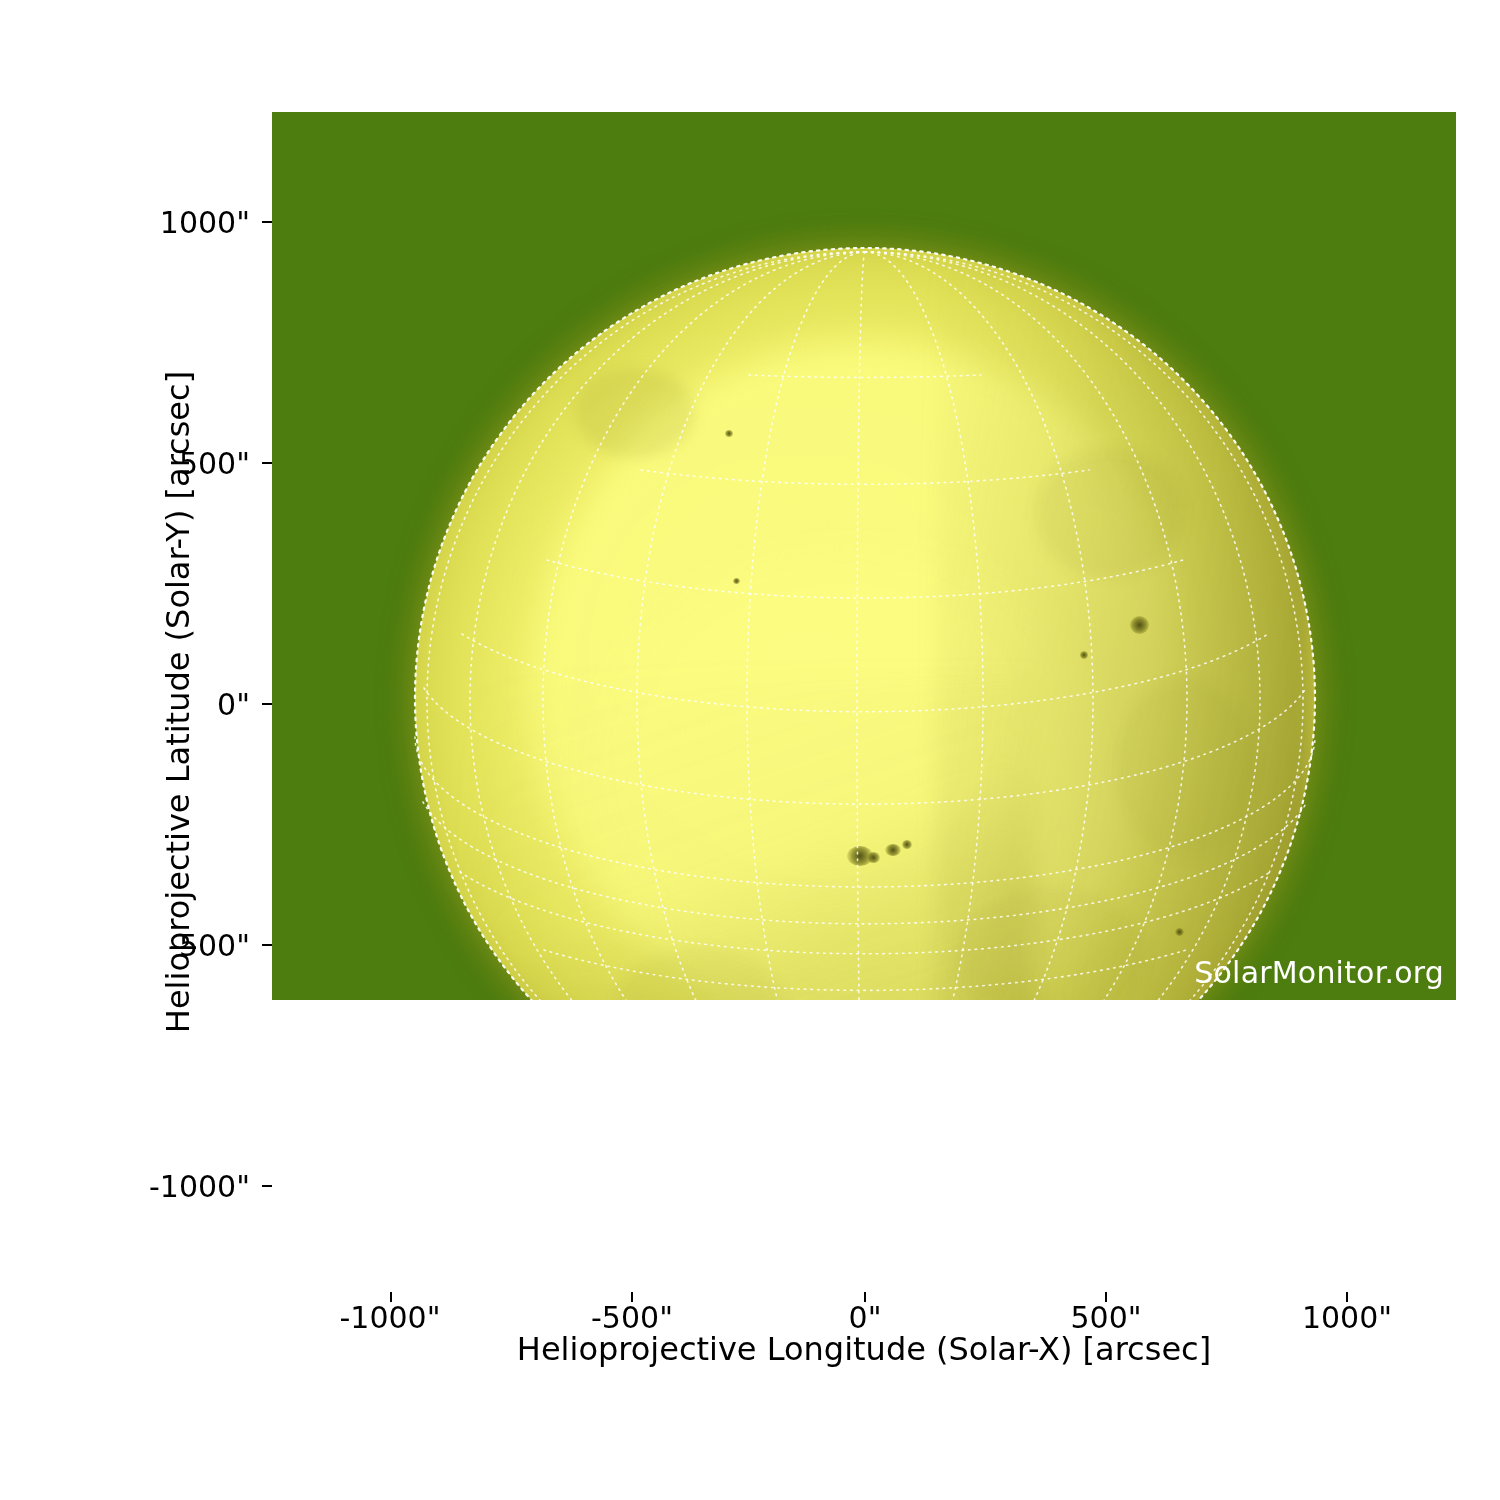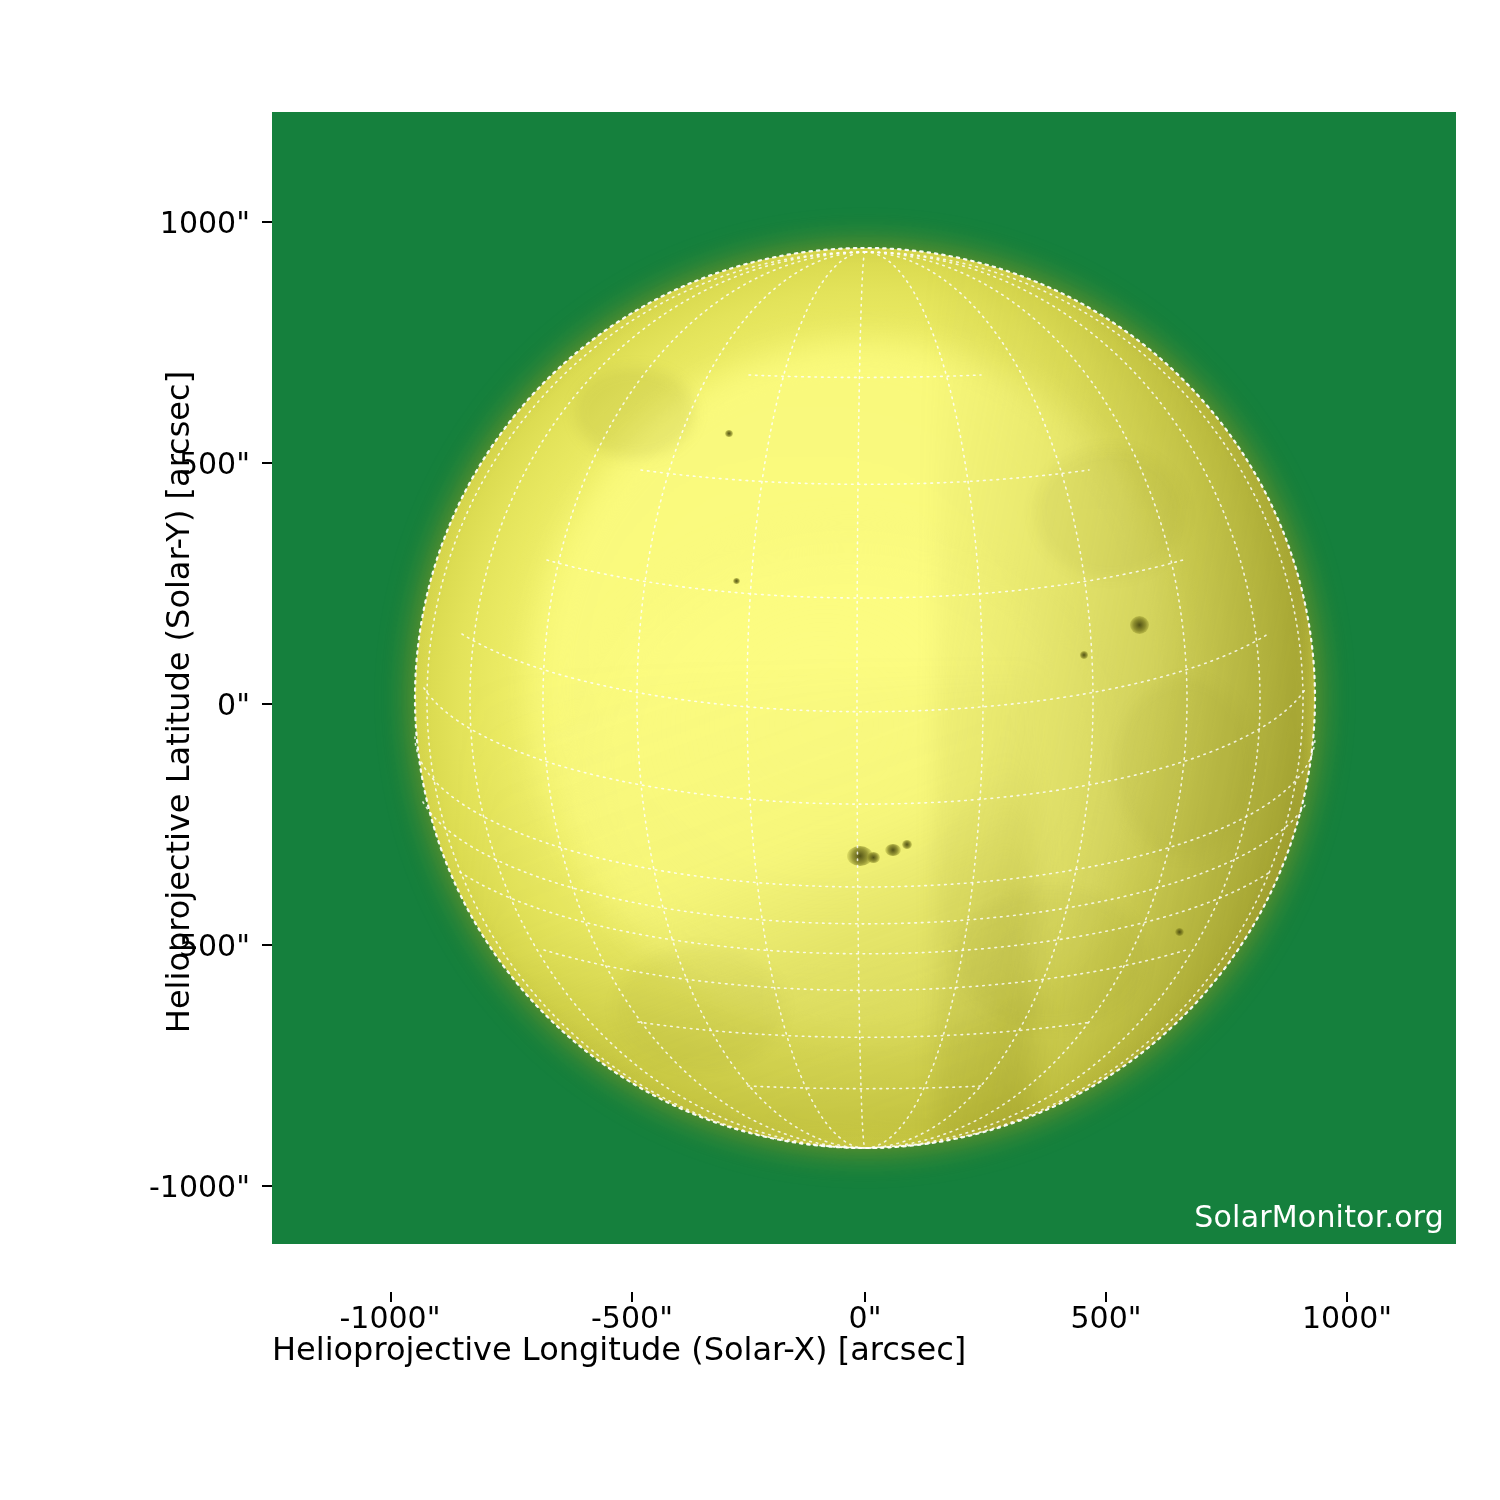--- a/index.html
+++ b/index.html
@@ -35,22 +35,22 @@
     letter-spacing: 0.2px;
     white-space: nowrap;
   }
 
   
   #axes {
     position: absolute;
     left: 272px;
     top: 112px;
     width: 1184px;
-    height: 1132px;
-    background: #15803d;
+    height: 888px;
+    background: #4d7c0f;
     overflow: hidden;
   }
 
   
   .sun-layer {
     position: absolute;
     left: 0; top: 0;
     width: 100%;
     height: 100%;
     pointer-events: none;
@@ -290,21 +290,21 @@
     text-align: center;
     line-height: 56px;
     white-space: nowrap;
   }
 
   #xlabel {
     position: absolute;
     left: 272px;
     top: 1330px;
     width: 1184px;
-    text-align: left;
+    text-align: center;
     font-size: 32px;
     color: #000000;
     white-space: nowrap;
   }
 </style>
 </head>
 <body>
 
 <div id="figure">
 

